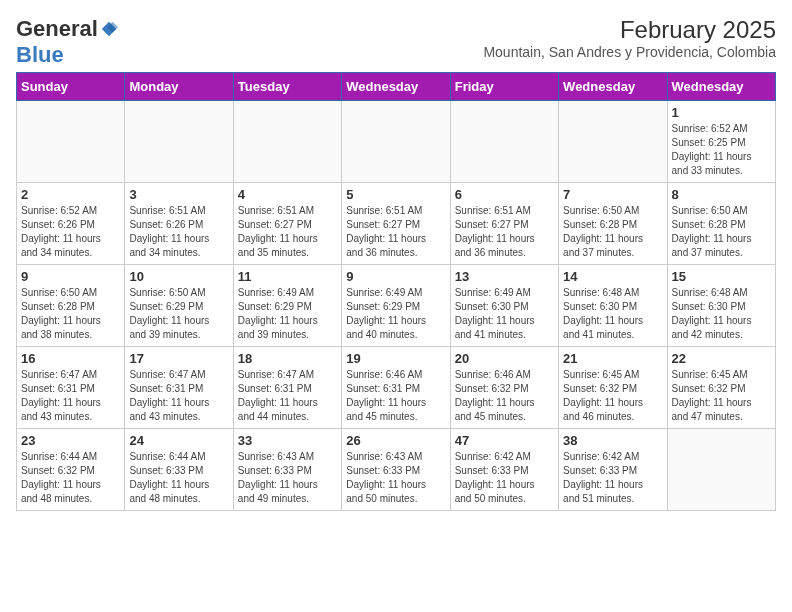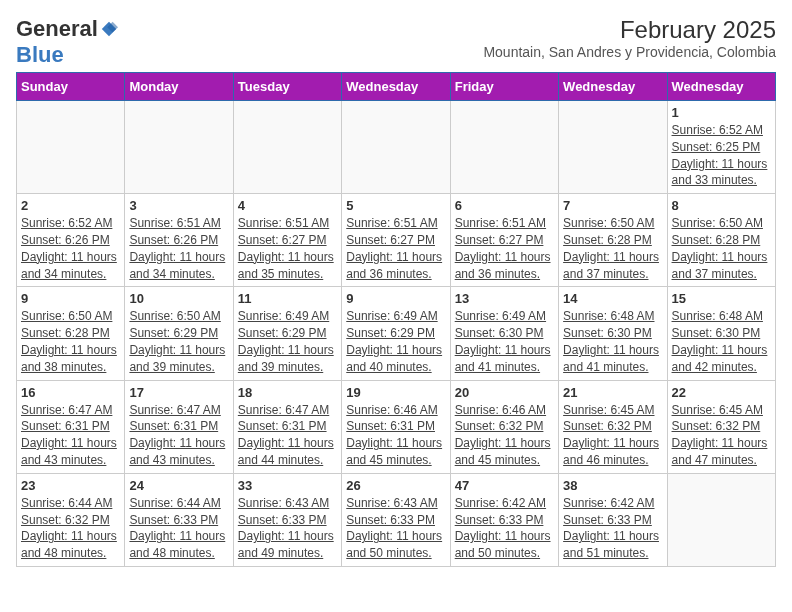--- a/index.html
+++ b/index.html
@@ -72,24 +72,23 @@
       border: 1px solid #ccc;
       height: 80px;
     }
     .day-num {
       font-size: 13px;
       font-weight: bold;
       display: block;
       margin-bottom: 2px;
     }
     .day-info {
-      font-size: 12px;
+      font-size: 10px;
       color: #444;
       line-height: 1.4;
-      text-decoration: underline;
     }
     .empty-cell {
       background: #f9f9f9;
     }
   </style>
 </head>
 <body>
 
 <div class="header-area">
   <div class="logo">

